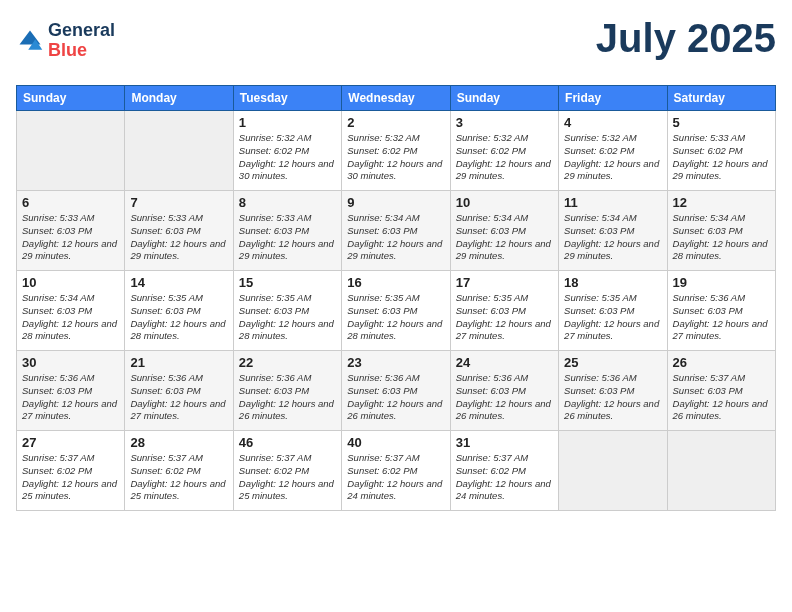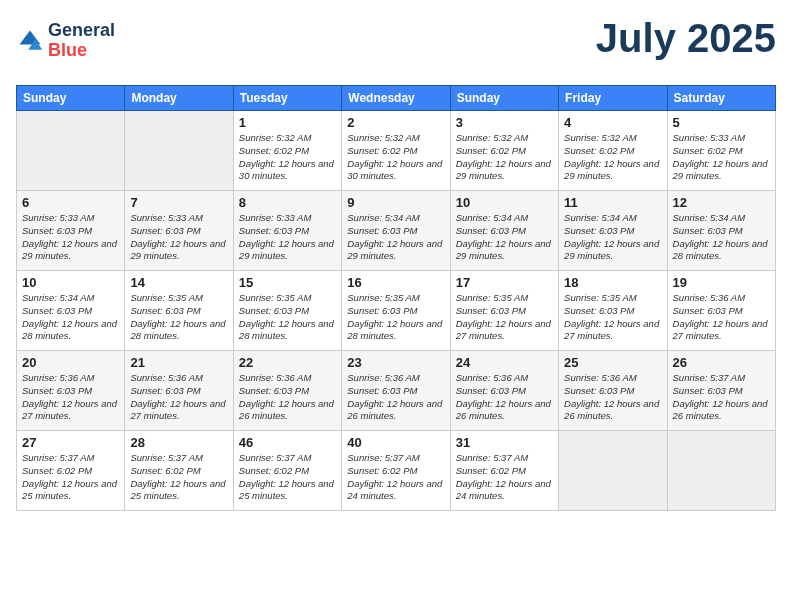--- a/index.html
+++ b/index.html
@@ -204,21 +204,21 @@
           <span class="day-num">18</span>
           <div class="day-info">Sunrise: 5:35 AM<br>Sunset: 6:03 PM<br>Daylight: 12 hours and 27 minutes.</div>
         </td>
         <td>
           <span class="day-num">19</span>
           <div class="day-info">Sunrise: 5:36 AM<br>Sunset: 6:03 PM<br>Daylight: 12 hours and 27 minutes.</div>
         </td>
       </tr>
       <tr>
         <td>
-          <span class="day-num">20</span>
+          <span class="day-num">30</span>
           <div class="day-info">Sunrise: 5:36 AM<br>Sunset: 6:03 PM<br>Daylight: 12 hours and 27 minutes.</div>
         </td>
         <td>
           <span class="day-num">21</span>
           <div class="day-info">Sunrise: 5:36 AM<br>Sunset: 6:03 PM<br>Daylight: 12 hours and 27 minutes.</div>
         </td>
         <td>
           <span class="day-num">22</span>
           <div class="day-info">Sunrise: 5:36 AM<br>Sunset: 6:03 PM<br>Daylight: 12 hours and 26 minutes.</div>
         </td>

